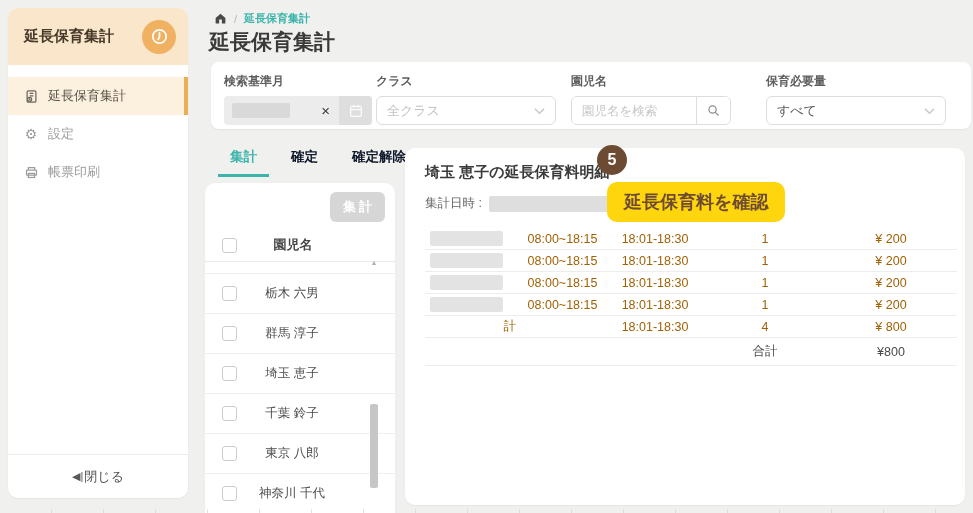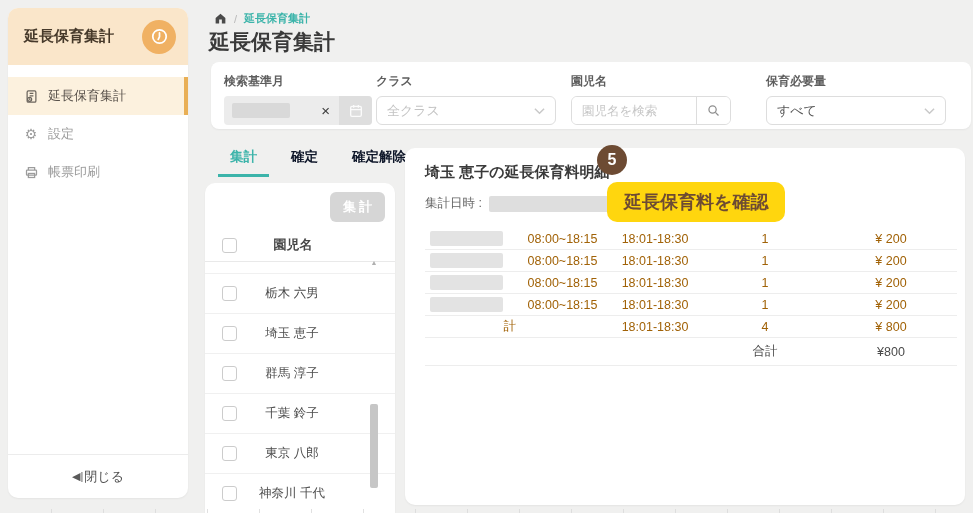--- a/index.html
+++ b/index.html
@@ -235,26 +235,26 @@
   <div class="list-scroll">
     <div class="row-sliver"></div>
 
   <div class="list-row">
     <span class="cb"></span>
     <span class="rname">栃木 六男</span>
   </div>
 
   <div class="list-row">
     <span class="cb"></span>
+    <span class="rname">群馬 淳子</span>
+  </div>
+
+  <div class="list-row">
+    <span class="cb"></span>
     <span class="rname">埼玉 恵子</span>
-  </div>
-
-  <div class="list-row">
-    <span class="cb"></span>
-    <span class="rname">群馬 淳子</span>
   </div>
 
   <div class="list-row">
     <span class="cb"></span>
     <span class="rname">千葉 鈴子</span>
   </div>
 
   <div class="list-row">
     <span class="cb"></span>
     <span class="rname">東京 八郎</span>

